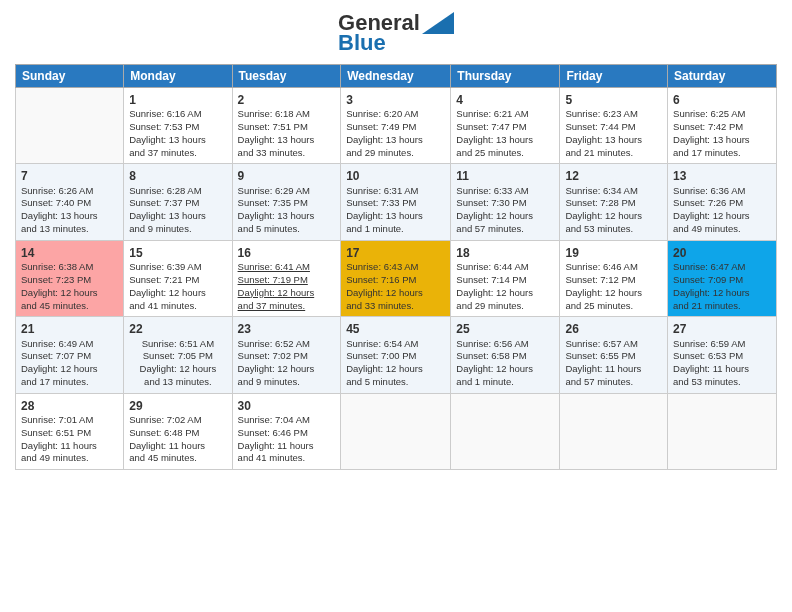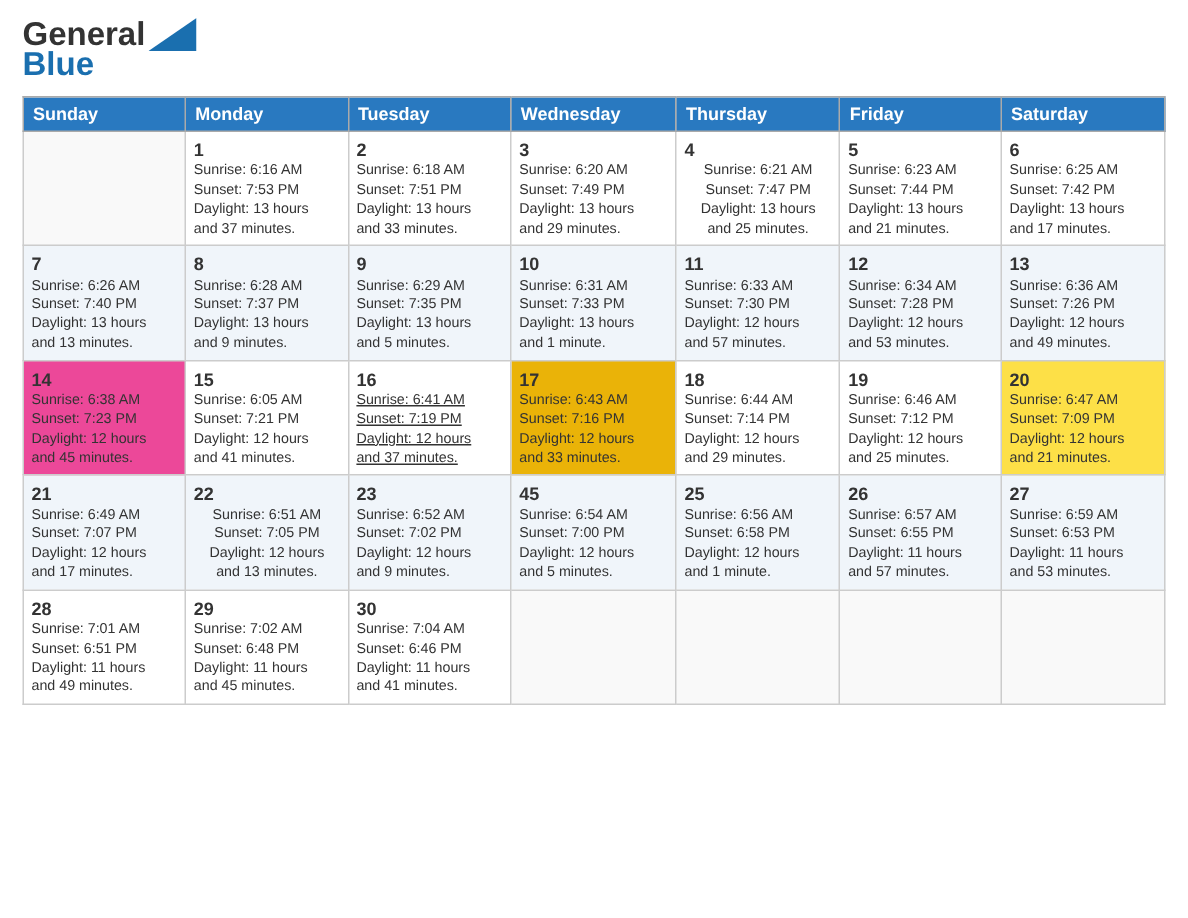--- a/index.html
+++ b/index.html
@@ -10,21 +10,21 @@
       background: #fff;
       overflow: hidden;
     }
     .page {
       width: 792px;
       height: 612px;
       padding: 10px 15px;
     }
     .header {
       display: flex;
-      justify-content: flex-start;
+      justify-content: center;
       align-items: flex-start;
       margin-bottom: 8px;
     }
     .logo {
       display: flex;
       flex-direction: column;
       align-items: flex-start;
     }
     .title-block {
       text-align: right;
@@ -129,21 +129,21 @@
           </td>
           <td style="background: rgb(255, 255, 255);">
             <span class="day-number">3</span>
             <div class="day-info" style="white-space: pre-line;">Sunrise: 6:20 AM
 Sunset: 7:49 PM
 Daylight: 13 hours
 and 29 minutes.</div>
           </td>
           <td style="background: rgb(255, 255, 255);">
             <span class="day-number">4</span>
-            <div class="day-info" style="white-space: pre-line; text-align: center;">Sunrise: 6:21 AM
+            <div class="day-info" style="white-space: pre-line;">Sunrise: 6:21 AM
 Sunset: 7:47 PM
 Daylight: 13 hours
 and 25 minutes.</div>
           </td>
           <td style="background: rgb(255, 255, 255);">
             <span class="day-number">5</span>
             <div class="day-info" style="white-space: pre-line;">Sunrise: 6:23 AM
 Sunset: 7:44 PM
 Daylight: 13 hours
 and 21 minutes.</div>
@@ -201,30 +201,30 @@
           </td>
           <td style="background: rgb(240, 245, 250);">
             <span class="day-number">13</span>
             <div class="day-info" style="white-space: pre-line;">Sunrise: 6:36 AM
 Sunset: 7:26 PM
 Daylight: 12 hours
 and 49 minutes.</div>
           </td>
         </tr>
         <tr>
-          <td style="background: #ec4899;">
+          <td style="background: #fca5a5;">
             <span class="day-number">14</span>
             <div class="day-info" style="white-space: pre-line;">Sunrise: 6:38 AM
 Sunset: 7:23 PM
 Daylight: 12 hours
 and 45 minutes.</div>
           </td>
           <td style="background: rgb(255, 255, 255);">
             <span class="day-number">15</span>
-            <div class="day-info" style="white-space: pre-line;">Sunrise: 6:05 AM
+            <div class="day-info" style="white-space: pre-line;">Sunrise: 6:39 AM
 Sunset: 7:21 PM
 Daylight: 12 hours
 and 41 minutes.</div>
           </td>
           <td style="background: rgb(255, 255, 255);">
             <span class="day-number">16</span>
             <div class="day-info" style="white-space: pre-line; text-decoration: underline;">Sunrise: 6:41 AM
 Sunset: 7:19 PM
 Daylight: 12 hours
 and 37 minutes.</div>
@@ -243,21 +243,21 @@
 Daylight: 12 hours
 and 29 minutes.</div>
           </td>
           <td style="background: rgb(255, 255, 255);">
             <span class="day-number">19</span>
             <div class="day-info" style="white-space: pre-line;">Sunrise: 6:46 AM
 Sunset: 7:12 PM
 Daylight: 12 hours
 and 25 minutes.</div>
           </td>
-          <td style="background: #fde047;">
+          <td style="background: #0ea5e9;">
             <span class="day-number">20</span>
             <div class="day-info" style="white-space: pre-line;">Sunrise: 6:47 AM
 Sunset: 7:09 PM
 Daylight: 12 hours
 and 21 minutes.</div>
           </td>
         </tr>
         <tr>
           <td style="background: rgb(240, 245, 250);">
             <span class="day-number">21</span>

